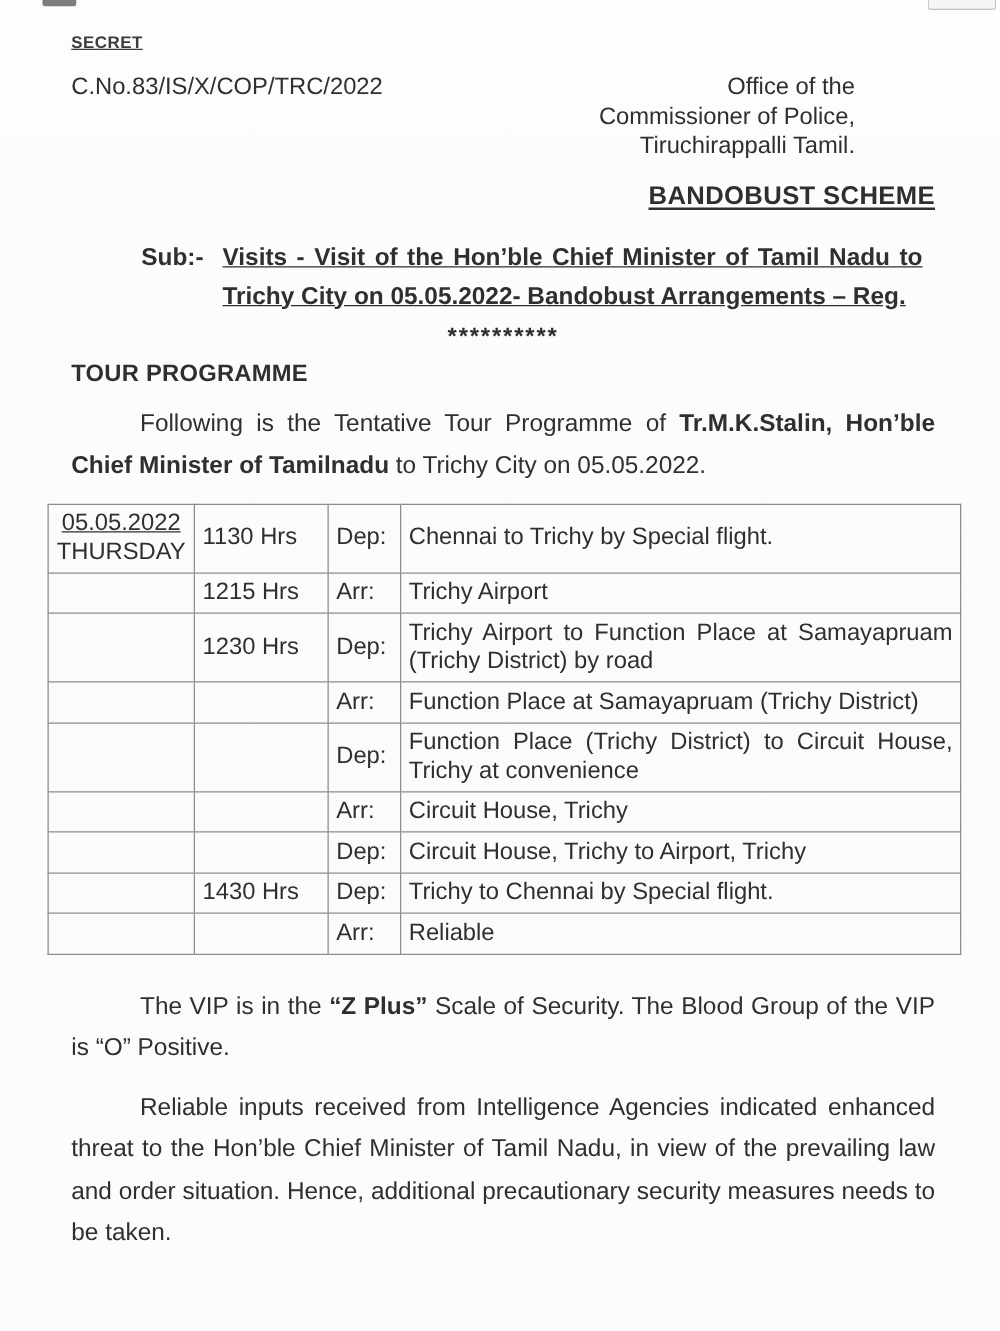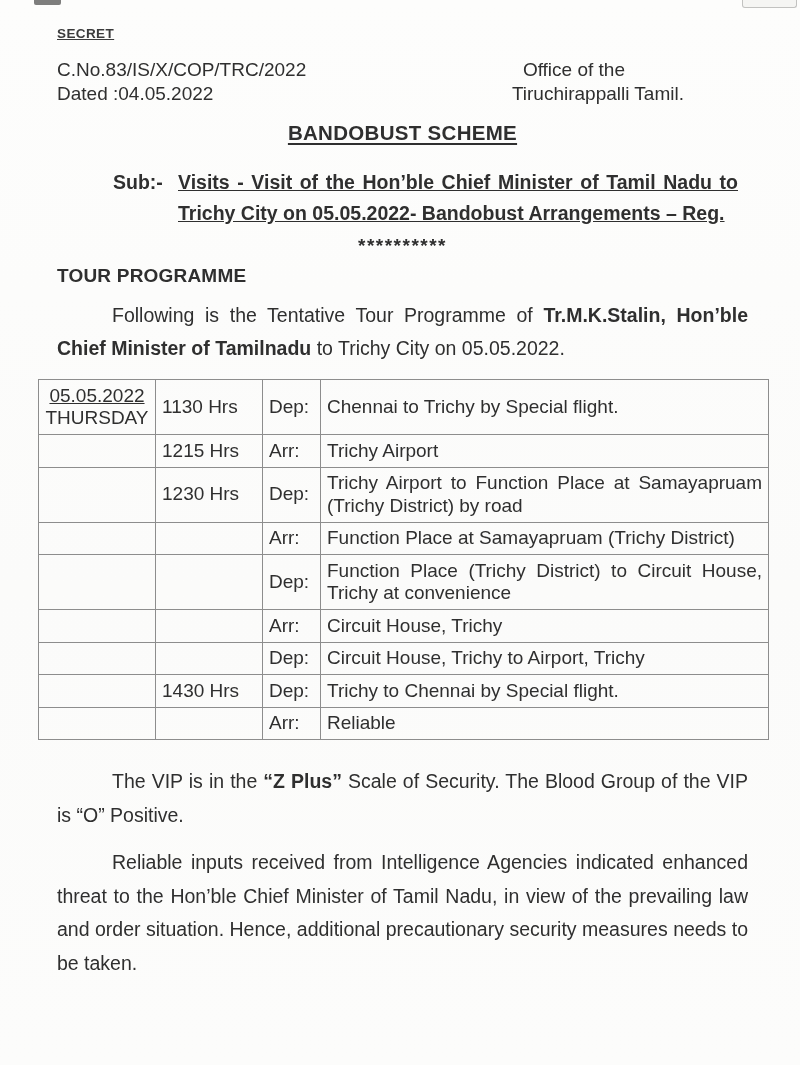--- a/index.html
+++ b/index.html
@@ -17,24 +17,24 @@
     background:#474747; opacity:.7; border-radius:0 0 2px 2px; }
   .artifact-tr { position:absolute; left:742px; top:0; width:53px; height:7px;
     border:1px solid #c2c2c0; border-top:none; background:#f5f5f3; border-radius:0 0 3px 3px; }
   .doc { padding:26px 52px 0 57px; }
 
   .secret { font-size:13.5px; font-weight:bold; letter-spacing:.4px;
     text-decoration:underline; color:#3b3b3b; }
 
   .ref-row { display:flex; justify-content:space-between;
     margin-top:17px; font-size:19px; line-height:23.5px; }
-  .ref-right { text-align:center; margin-right:64px;margin-left:24px; }
+  .ref-right { text-align:right; margin-right:64px;margin-left:24px; }
   .office-l3 { padding-left:48px; }
 
-  .title { text-align:center; margin-top:16px; font-size:20.5px; font-weight:bold; }
+  .title { text-align:right; margin-top:16px; font-size:20.5px; font-weight:bold; }
   .title-underline { text-decoration:underline; text-decoration-thickness:2px;
     text-underline-offset:3px; letter-spacing:.3px; }
 
   .subject { display:flex; margin:22px 0 0 56px; font-weight:bold;
     font-size:19.5px; line-height:31px; }
   .sub-label { flex:0 0 65px; }
   .sub-text { width:560px; text-align:justify;text-decoration:underline; }
 
   .stars { text-align:center; font-weight:bold; font-size:19px;
     margin-top:6px; letter-spacing:1.5px; }
@@ -67,24 +67,24 @@
   <div class="artifact-tl"></div>
   <div class="artifact-tr"></div>
 
   <div class="doc">
 
     <div class="secret">SECRET</div>
 
     <div class="ref-row">
       <div class="ref-left">
         <div>C.No.83/IS/X/COP/TRC/2022</div>
-        <div>Dated :04.05.2022</div>
       </div>
       <div class="ref-right">
         <div>Office of the</div>
+        <div>Commissioner of Police,</div>
         <div class="office-l3">Tiruchirappalli Tamil.</div>
       </div>
     </div>
 
     <div class="title">
       <span class="title-underline">BANDOBUST SCHEME</span>
     </div>
 
     <div class="subject">
       <div class="sub-label">Sub:-</div>

